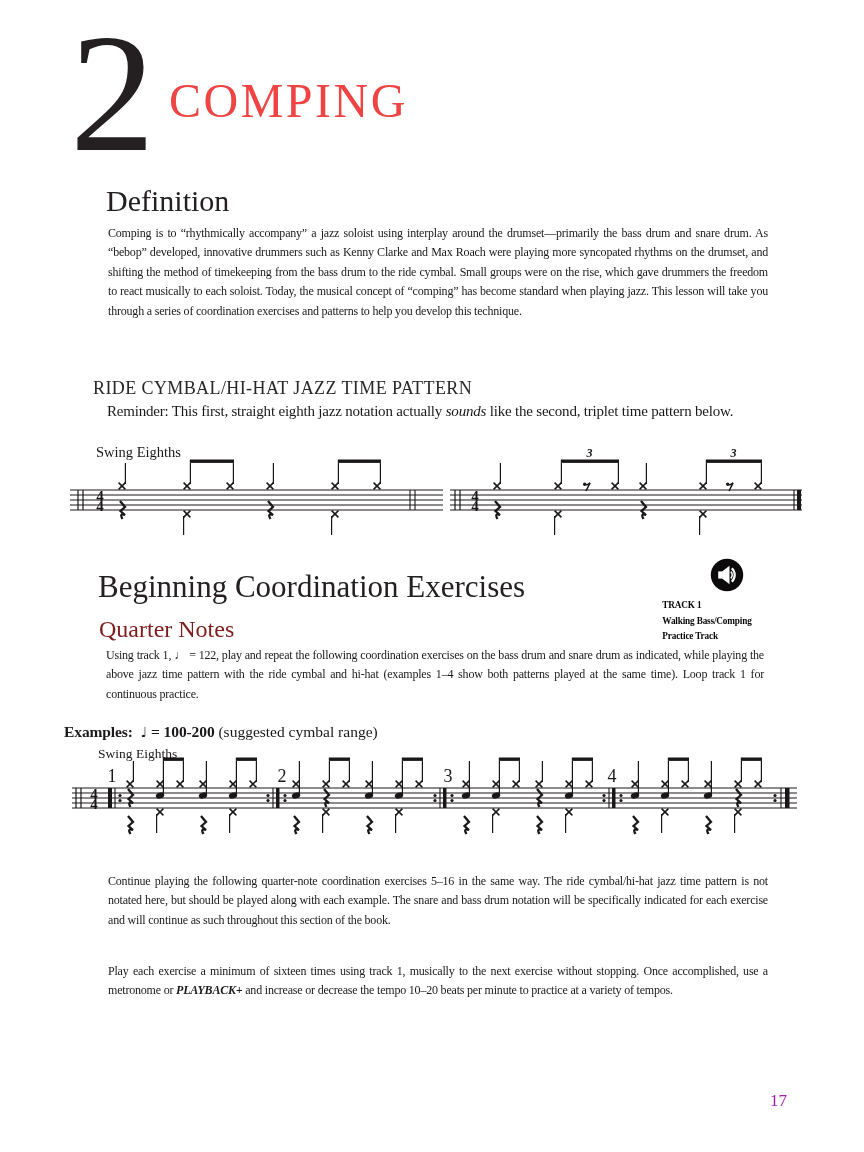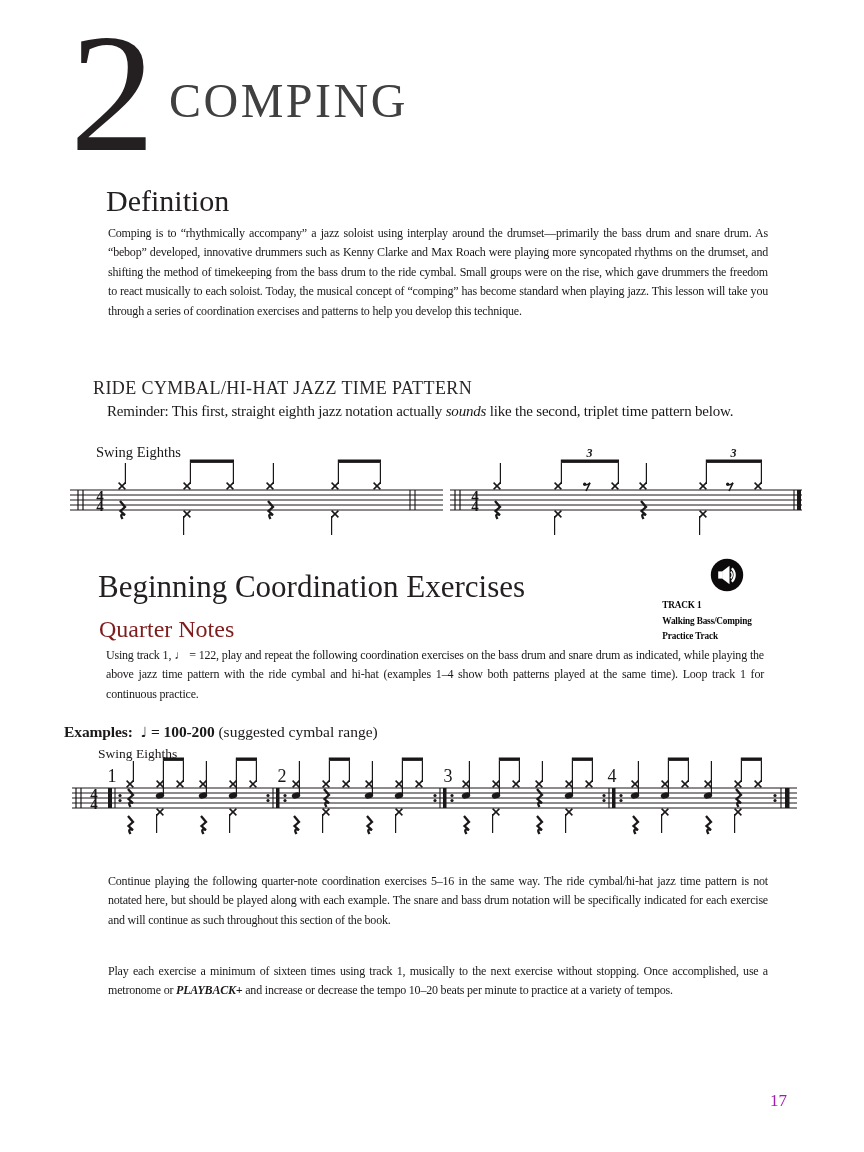--- a/index.html
+++ b/index.html
@@ -2,21 +2,21 @@
 <html><head>
 <meta charset="utf-8">
 <style>
   html,body{margin:0;padding:0;background:#e8e8e8;}
   .page{
     position:relative;width:864px;height:1152px;margin:0 auto;background:#ffffff;
     font-family:"Liberation Serif","DejaVu Sans",serif;color:#1b1819;overflow:hidden;
   }
   .abs{position:absolute;}
   .chapter-num{left:70px;top:8px;font-size:170px;line-height:1;color:#242021;}
-  .chapter-title{left:169px;top:73px;font-size:48px;letter-spacing:2.5px;color:#404040;}
+  .chapter-title{left:169px;top:73px;font-size:48px;letter-spacing:2.5px;color:#ef4444;}
   .h1{left:106px;top:184px;font-size:30px;color:#242021;}
   .h2{left:98px;top:569px;font-size:31px;color:#242021;}
   .h3{left:99px;top:616px;font-size:24px;color:#7f1d1d;}
   .subhead-caps{left:93px;top:378px;font-size:18px;letter-spacing:0.4px;color:#2a2627;}
   .body-text{font-size:12px;line-height:19.4px;letter-spacing:-0.2px;color:#1b1819;text-align:justify;}
   .p-def{left:108px;top:224px;width:660px;}
   .p-reminder{left:107px;top:402px;width:680px;font-size:15px;letter-spacing:-0.2px;}
   .p-using{left:106px;top:646px;width:658px;}
   .p-continue{left:108px;top:872px;width:660px;}
   .p-play{left:108px;top:962px;width:660px;}

